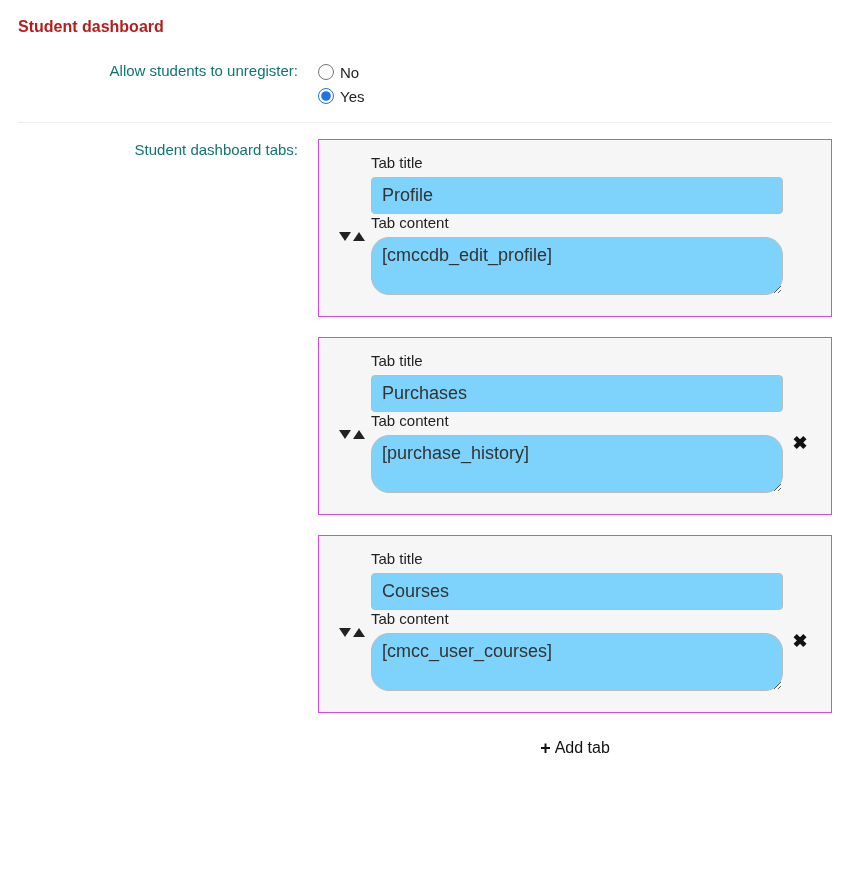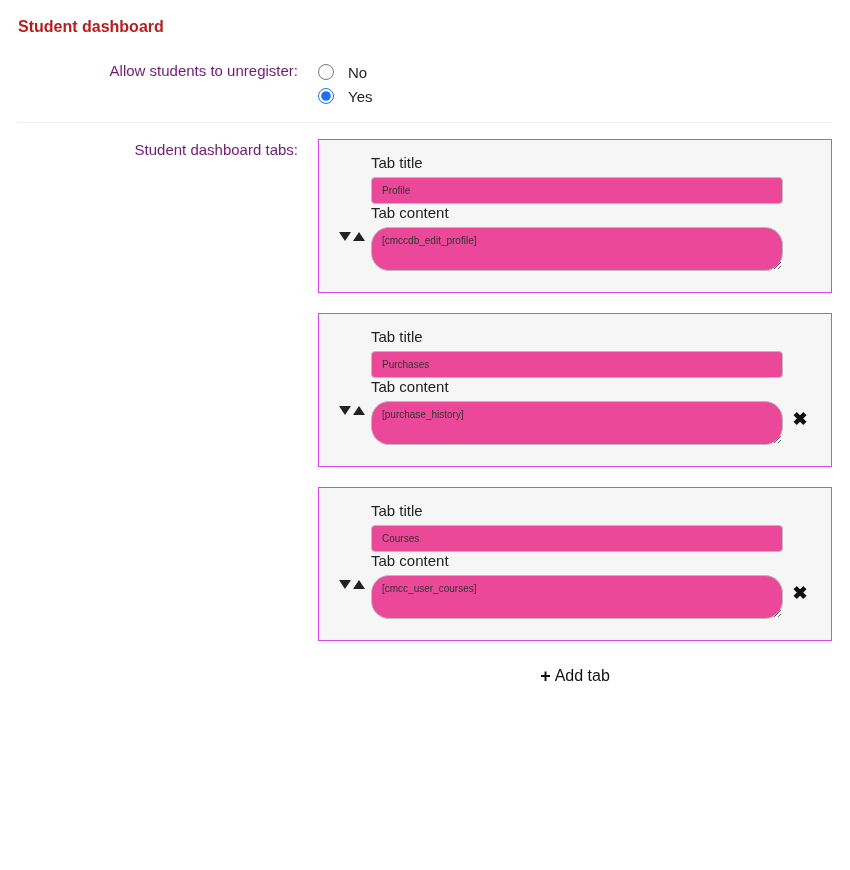--- a/index.html
+++ b/index.html
@@ -27,29 +27,29 @@
     border-bottom: 1px solid #eee;
     padding-bottom: 14px;
     margin-bottom: 12px;
   }
   .row-label {
     width: 300px;
     flex: 0 0 300px;
     text-align: right;
     padding-right: 20px;
     padding-top: 2px;
-    color: #701a75;
+    color: #0f766e;
   }
   .row-content {
     flex: 1 1 auto;
   }
   .radio-line {
     display: flex;
     align-items: center;
-    gap: 14px;
+    gap: 6px;
     height: 24px;
   }
   .radio-line input[type=radio] {
     width: 16px;
     height: 16px;
     margin: 0;
     accent-color: #1e73e8;
   }
   .tab-card {
     border: 1px solid #d946ef;
@@ -96,23 +96,23 @@
     margin: 0 0 6px 0;
   }
   .field-label.spaced {
   }
   input.text-input, textarea.text-area {
     width: 100%;
     border: 1px solid #bbb;
     border-radius: 4px;
     padding: 7px 10px;
     font-family: inherit;
-    font-size: 10px;
+    font-size: 18px;
     color: #333;
-    background: #ec4899;
+    background: #7dd3fc;
   }
   textarea.text-area {
     min-height: 44px;
     resize: both;
     border-radius: 18px;
   }
   .close-col {
     width: 34px;
     flex: 0 0 34px;
     display: flex;

